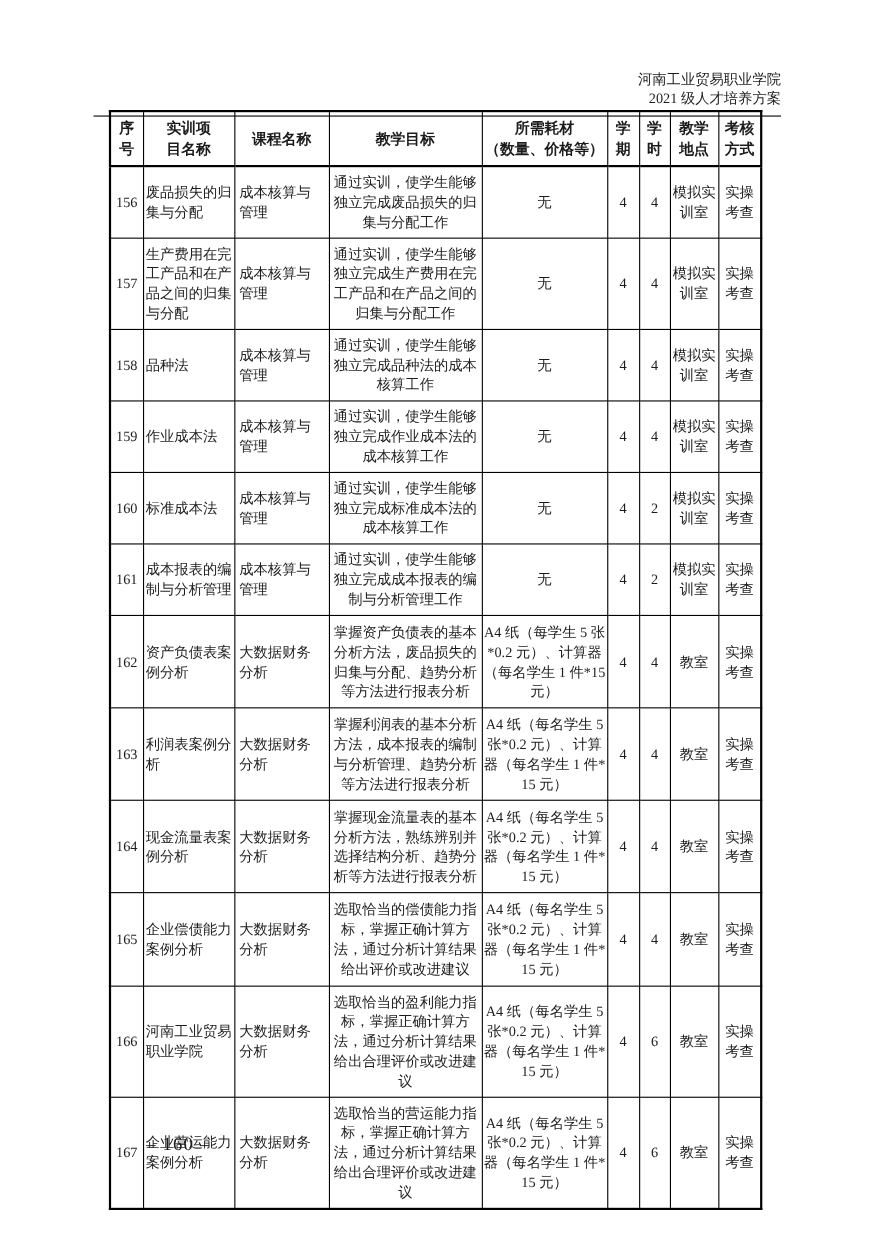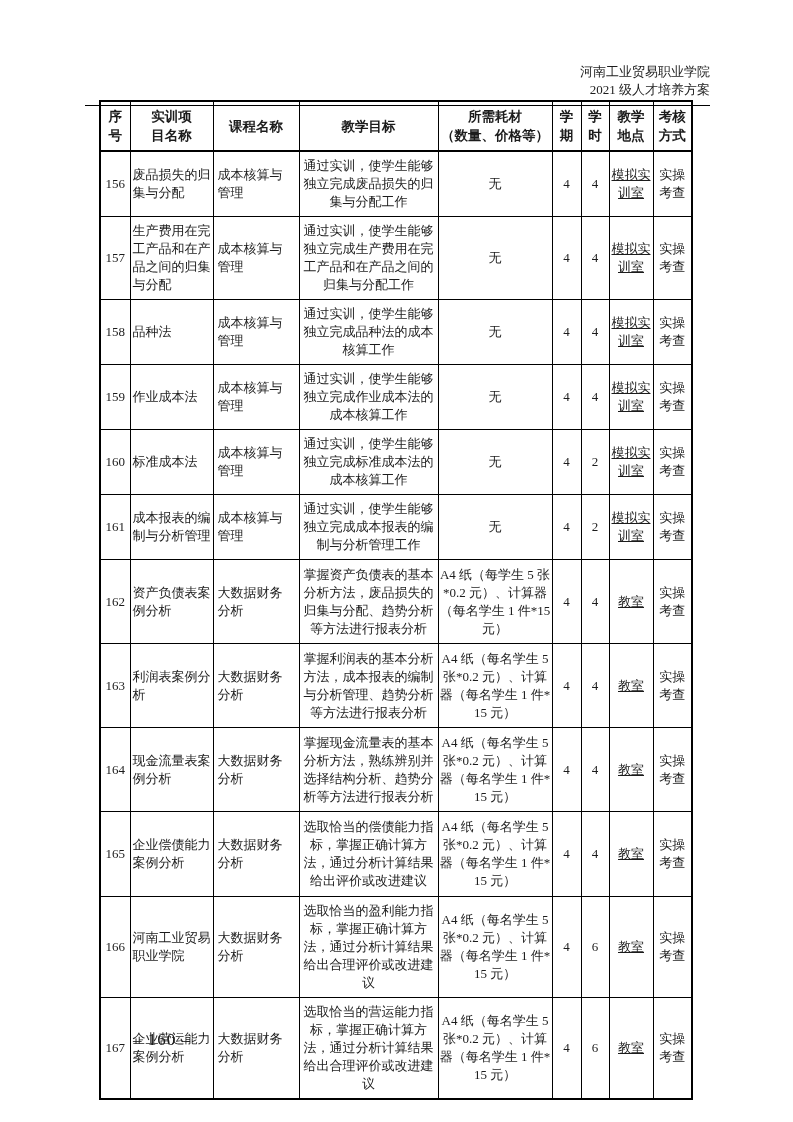--- a/index.html
+++ b/index.html
@@ -59,21 +59,21 @@
     white-space: pre-line;
     padding: 1px 1px;
     border-bottom: 2px solid #000;
   }
   td.c { text-align: center; }
   td.cell-project { text-align: left; padding: 1px 2px; font-family: Liberation Serif, serif; }
   td.cell-course  { text-align: left; padding: 1px 8px 1px 4px; }
   td.cell-goal    { text-align: center; padding: 5px 2px; }
   td.cell-materials { text-align: center; padding: 1px 1px; }
   td.cell-materials.left { text-align: center; }
-  td.cell-location { padding: 1px 1px; text-align: center; text-decoration: underline; }
+  td.cell-location { padding: 1px 1px; text-align: center; }
   
   tbody tr:nth-child(1)  { height: 57px; }
   tbody tr:nth-child(2)  { height: 83px; }
   tbody tr:nth-child(3)  { height: 56px; }
   tbody tr:nth-child(4)  { height: 56px; }
   tbody tr:nth-child(5)  { height: 55px; }
   tbody tr:nth-child(6)  { height: 54px; }
   tbody tr:nth-child(7)  { height: 84px; }
   tbody tr:nth-child(8)  { height: 84px; }
   tbody tr:nth-child(9)  { height: 84px; }

